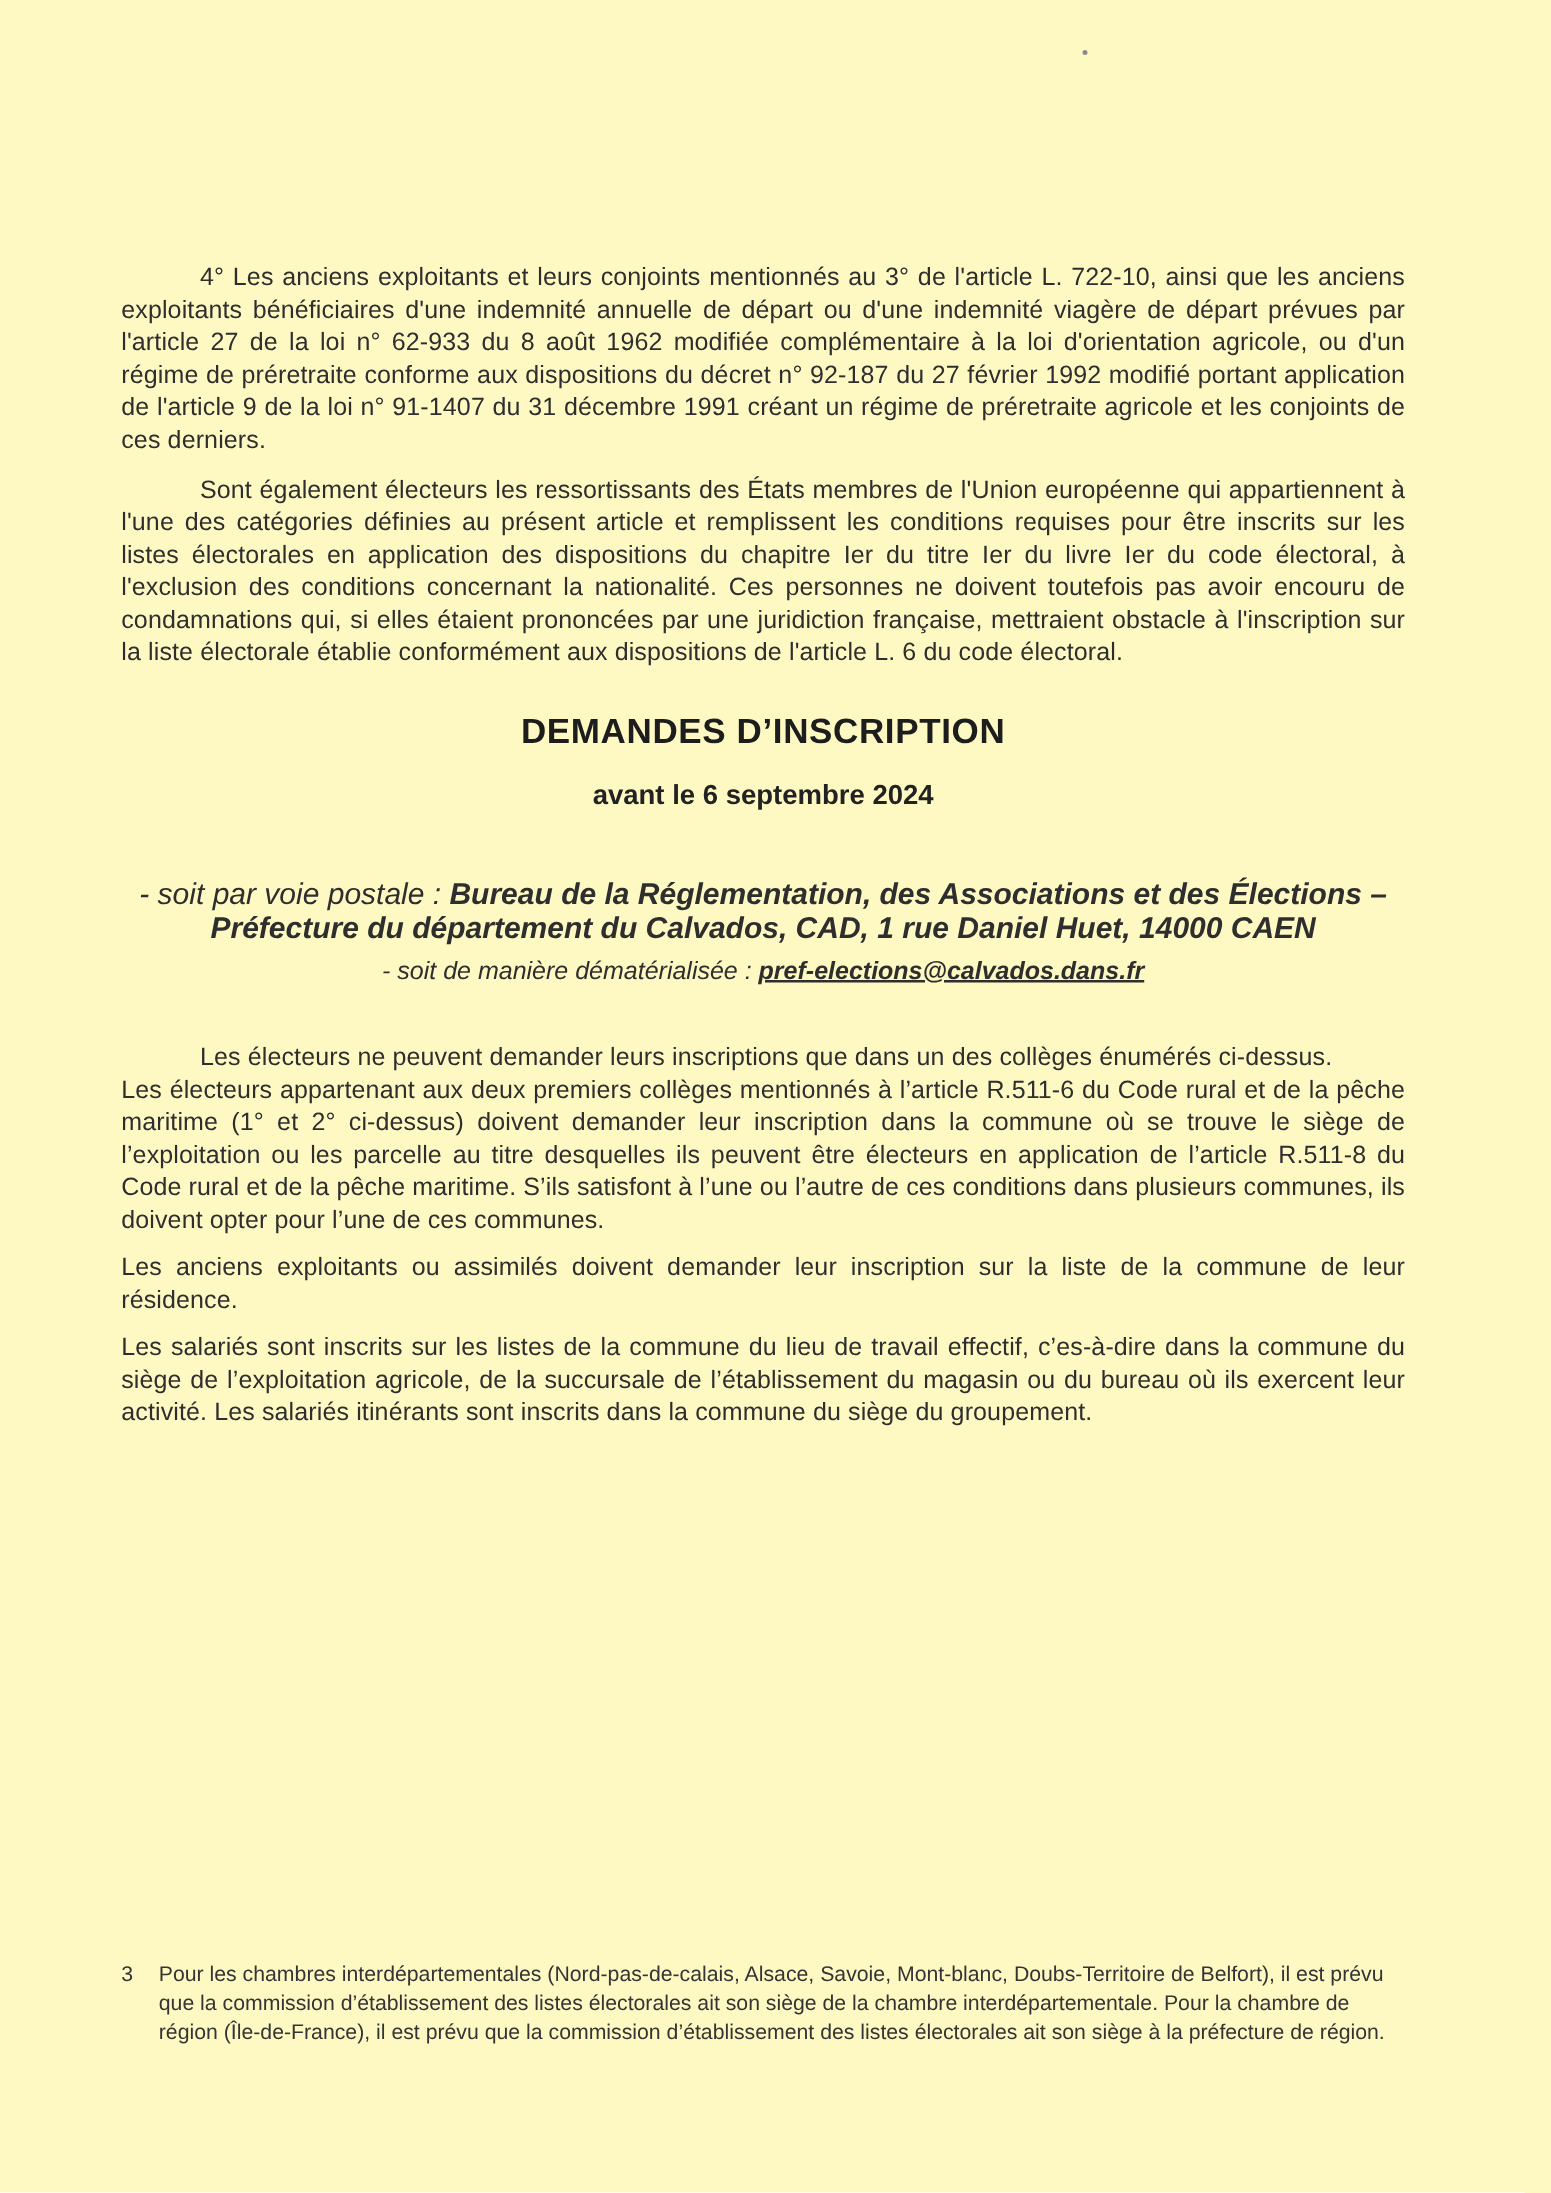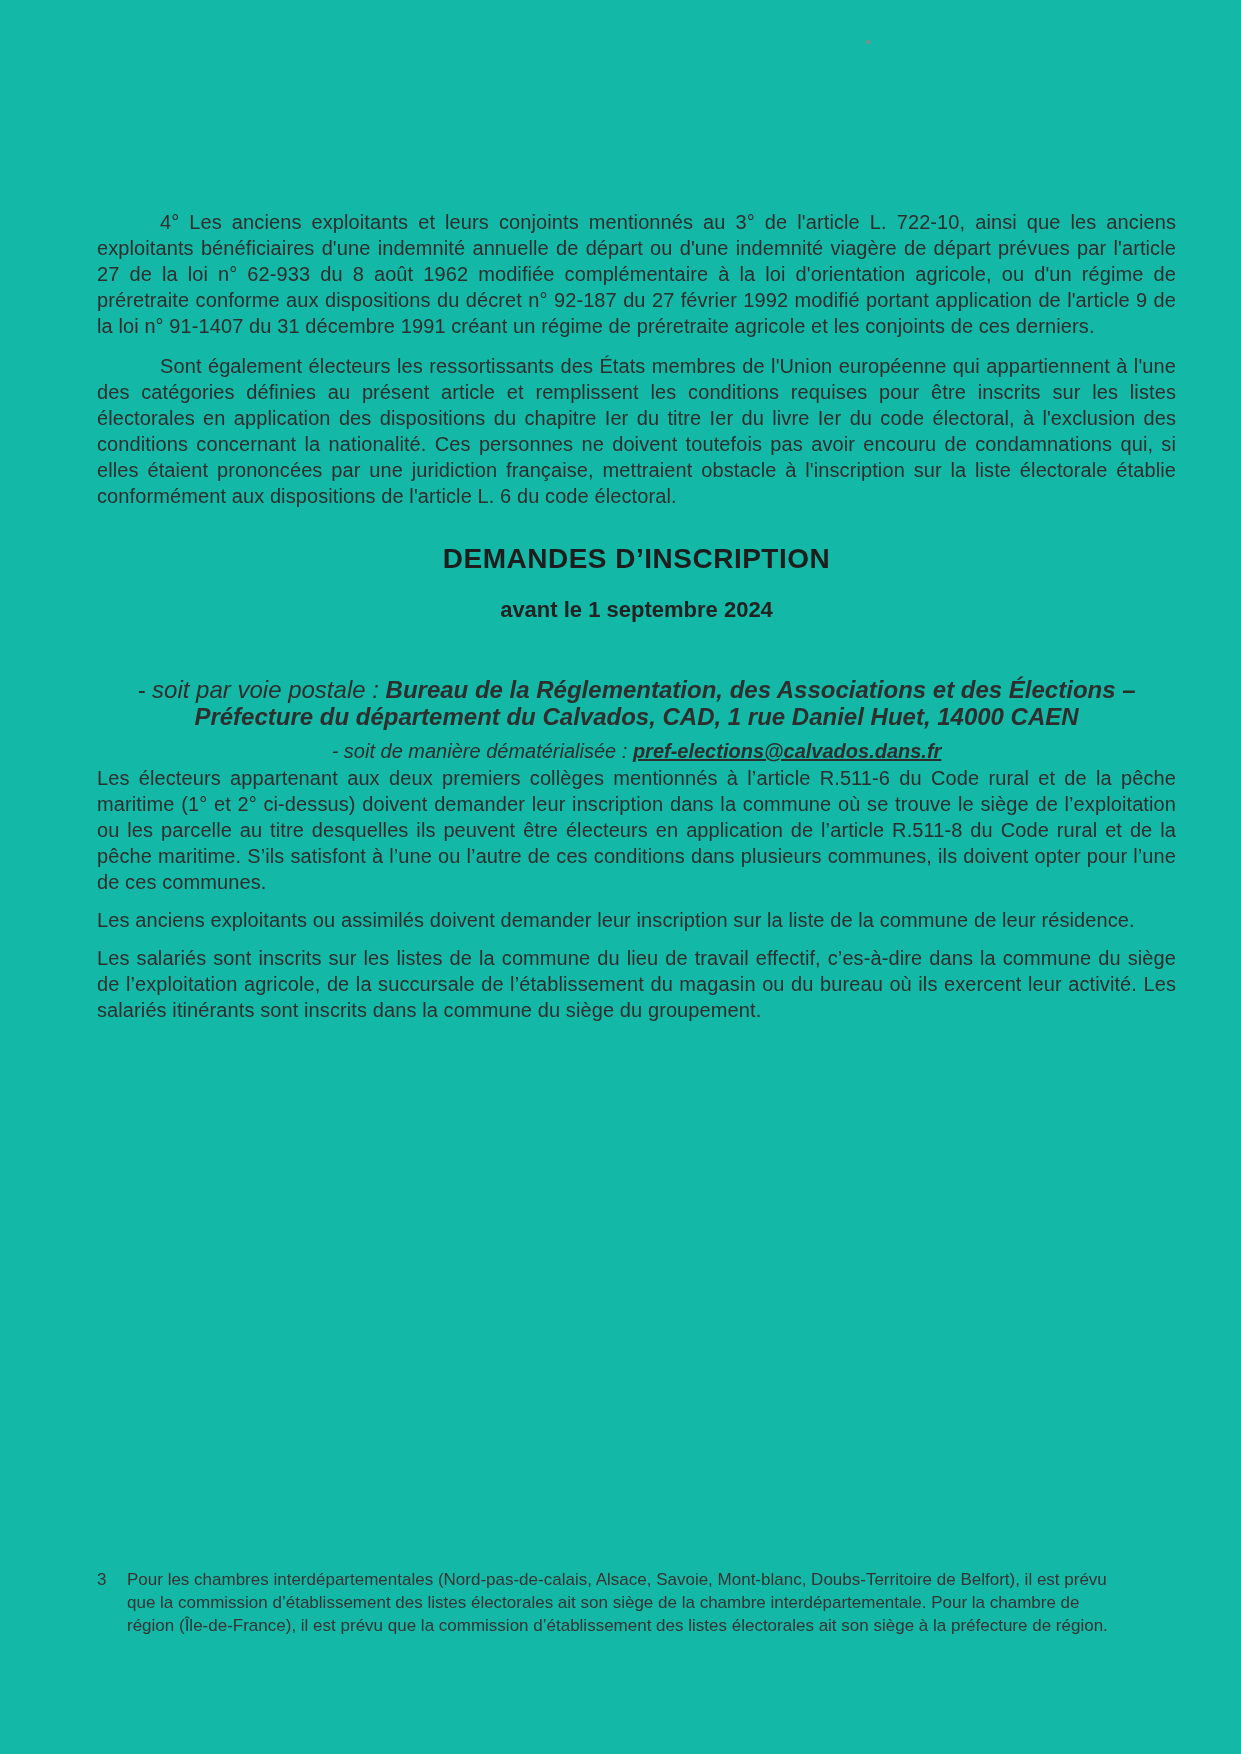--- a/index.html
+++ b/index.html
@@ -5,23 +5,23 @@
   html, body {
     margin: 0;
     padding: 0;
     background: #ffffff;
   }
   .page {
     position: relative;
     width: 1241px;
     height: 1754px;
     margin: 0 auto;
-    background: #14b8a6;
+    background: #fef9c3;
     box-sizing: border-box;
-    padding: 209px 65px 0 97px;
+    padding: 209px 117px 0 97px;
     font-family: "Liberation Sans", "DejaVu Sans", sans-serif;
     color: #2e2e2e;
     overflow: hidden;
   }
   .speck {
     position: absolute;
     left: 866px;
     top: 40px;
     width: 4px;
     height: 4px;
@@ -115,26 +115,27 @@
 
   <div class="speck"></div>
 
   <p class="body indent mb">4° Les anciens exploitants et leurs conjoints mentionnés au 3° de l'article L. 722-10, ainsi que les anciens exploitants bénéficiaires d'une indemnité annuelle de départ ou d'une indemnité viagère de départ prévues par l'article 27 de la loi n° 62-933 du 8 août 1962 modifiée complémentaire à la loi d'orientation agricole, ou d'un régime de préretraite conforme aux dispositions du décret n° 92-187 du 27 février 1992 modifié portant application de l'article 9 de la loi n° 91-1407 du 31 décembre 1991 créant un régime de préretraite agricole et les conjoints de ces derniers.</p>
 
   <p class="body indent">Sont également électeurs les ressortissants des États membres de l'Union européenne qui appartiennent à l'une des catégories définies au présent article et remplissent les conditions requises pour être inscrits sur les listes électorales en application des dispositions du chapitre Ier du titre Ier du livre Ier du code électoral, à l'exclusion des conditions concernant la nationalité. Ces personnes ne doivent toutefois pas avoir encouru de condamnations qui, si elles étaient prononcées par une juridiction française, mettraient obstacle à l'inscription sur la liste électorale établie conformément aux dispositions de l'article L. 6 du code électoral.</p>
 
   <h1 class="title">DEMANDES D’INSCRIPTION</h1>
 
 
-  <p class="deadline">avant le 1 septembre 2024</p>
+  <p class="deadline">avant le 6 septembre 2024</p>
 
   <p class="postal"><span>- soit par voie postale : </span><span class="strong">Bureau de la Réglementation, des Associations et des Élections – Préfecture du département du Calvados, CAD, 1 rue Daniel Huet, 14000 CAEN</span></p>
 
   <p class="email"><span>- soit de manière dématérialisée : </span><span class="email-link">pref-elections@calvados.dans.fr</span></p>
 
+  <p class="body indent p3">Les électeurs ne peuvent demander leurs inscriptions que dans un des collèges énumérés ci-dessus.</p>
 
   <p class="body p4">Les électeurs appartenant aux deux premiers collèges mentionnés à l’article R.511-6 du Code rural et de la pêche maritime (1° et 2° ci-dessus) doivent demander leur inscription dans la commune où se trouve le siège de l’exploitation ou les parcelle au titre desquelles ils peuvent être électeurs en application de l’article R.511-8 du Code rural et de la pêche maritime. S’ils satisfont à l’une ou l’autre de ces conditions dans plusieurs communes, ils doivent opter pour l’une de ces communes.</p>
 
   <p class="body p6">Les anciens exploitants ou assimilés doivent demander leur inscription sur la liste de la commune de leur résidence.</p>
 
   <p class="body p5">Les salariés sont inscrits sur les listes de la commune du lieu de travail effectif, c’es-à-dire dans la commune du siège de l’exploitation agricole, de la succursale de l’établissement du magasin ou du bureau où ils exercent leur activité. Les salariés itinérants sont inscrits dans la commune du siège du groupement.</p>
 
   <div class="footnote">
     <span class="fn-num">3</span>
     <span class="fn-text">Pour les chambres interdépartementales (Nord-pas-de-calais, Alsace, Savoie, Mont-blanc, Doubs-Territoire de Belfort), il est prévu que la commission d’établissement des listes électorales ait son siège de la chambre interdépartementale. Pour la chambre de région (Île-de-France), il est prévu que la commission d’établissement des listes électorales ait son siège à la préfecture de région.</span>

